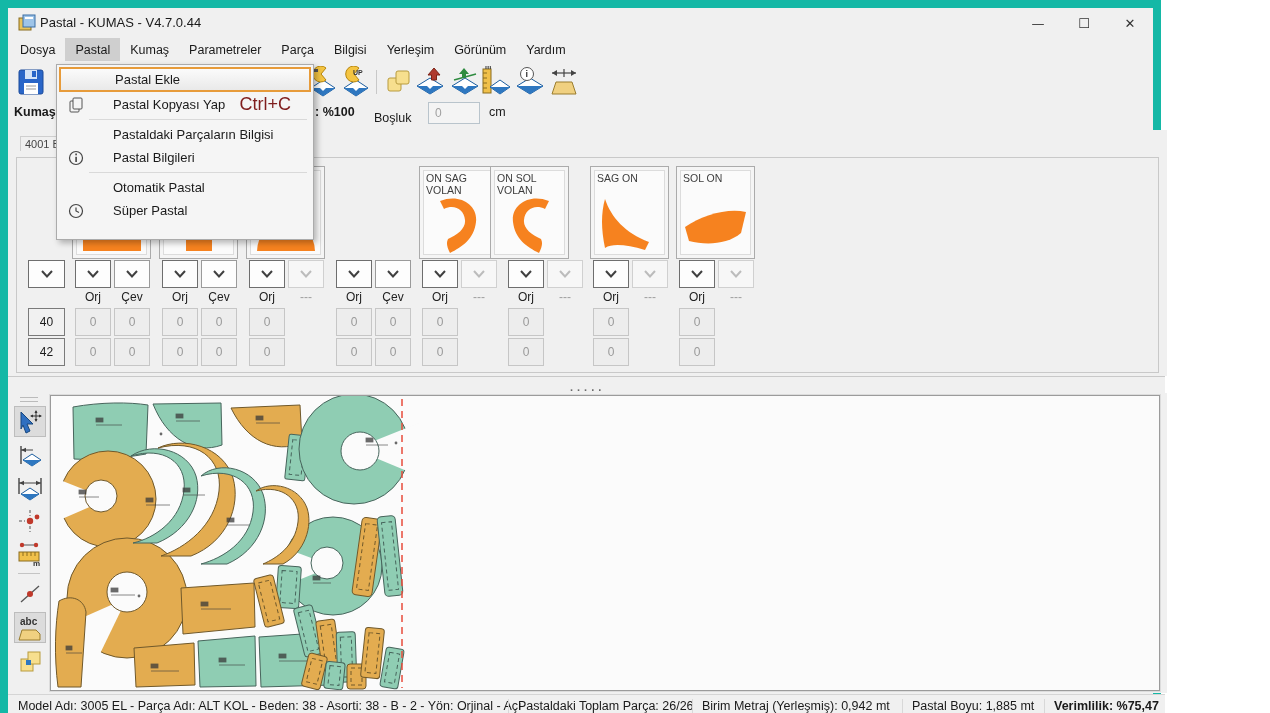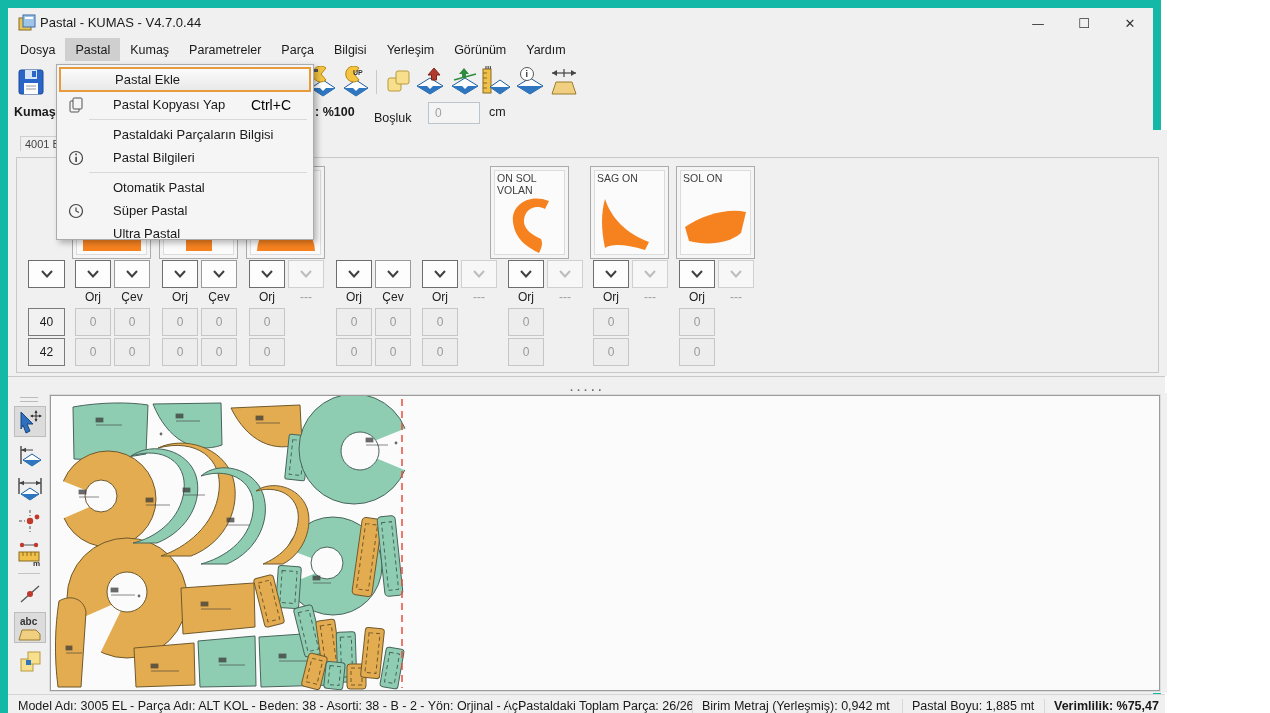--- a/index.html
+++ b/index.html
@@ -50,21 +50,21 @@
   .ltsep{position:absolute;left:5px;width:22px;height:4px;border-top:1px solid #c4c4c4}
   #canvasbox{position:absolute;left:42px;top:2px;width:1110px;height:296px;background:#fbfbfb;border:1px solid #9b9b9b;box-shadow:0 0 0 1px #dcdcdc}
   
   #statusbar{position:absolute;left:0;top:686px;width:1157px;height:23px;background:#f0f0f0;border-top:1px solid #d5d5d5;font-size:12.5px;color:#1a1a1a}
   .stext{position:absolute;top:4px;white-space:nowrap}
   .ssep{position:absolute;top:4px;width:1px;height:15px;background:#d8d8d8}
   
   #menupopup{position:absolute;left:48px;top:56px;width:258px;height:176px;background:#f5f5f5;border:1px solid #ababab;box-shadow:3px 3px 6px rgba(0,0,0,.28);padding-top:2px;z-index:50}
   .mi{height:23px;display:flex;align-items:center;padding-left:56px;font-size:13px;color:#1a1a1a;position:relative}
   .mi .ico{position:absolute;left:9px;width:20px;height:20px;display:flex;align-items:center;justify-content:center}
-  .mi .shortcut{position:absolute;right:22px;font-size:14px;color:#000000}
+  .mi .shortcut{position:absolute;right:22px;font-size:18px;color:#7f1d1d}
   .mi.hl{border:2px solid #e79b3a;background:linear-gradient(#fbfbfb,#e9e9e9);margin:0 2px 1px 2px;height:25px;padding-left:54px}
   .msep{height:1px;background:#d9d9d9;margin:3px 6px 3px 32px}
 </style>
 </head>
 <body>
 
 <div id="desktop">
 <div id="appwin">
 
   <div id="titlebar">
@@ -254,20 +254,26 @@
             <polyline points="2,1 7,6.5 12,1" fill="none" stroke="#404040" stroke-width="2"></polyline>
           </svg>
         </div>
     <div class="colhdr" style="left:328px">Orj</div>
     <div class="colhdr" style="left:367px">Çev</div>
     <div class="cell" style="left:328px;top:178px">0</div>
     <div class="cell" style="left:367px;top:178px">0</div>
     <div class="cell" style="left:328px;top:208px">0</div>
     <div class="cell" style="left:367px;top:208px">0</div>
 
+    <div class="card" style="left:411px">
+      <div class="clabel">ON SAG VOLAN</div>
+      <svg class="cshape" width="70" height="60" viewBox="0 0 70 60">
+        <path d="M16,6 C36,-2 54,10 52,27 C50,44 38,52 26,58 C23,52 22,48 24,44 C34,40 42,33 41,25 C40,14 30,9 20,14 Z" fill="#F6821F"></path>
+          </svg>
+    </div>
     <div class="dd" style="left:414px;top:130px">
           <svg width="14" height="8" viewBox="0 0 14 8">
             <polyline points="2,1 7,6.5 12,1" fill="none" stroke="#404040" stroke-width="2"></polyline>
           </svg>
         </div>
     <div class="dd dis" style="left:453px;top:130px">
           <svg width="14" height="8" viewBox="0 0 14 8">
             <polyline points="2,1 7,6.5 12,1" fill="none" stroke="#bcbcbc" stroke-width="2"></polyline>
           </svg>
         </div>
@@ -631,19 +637,16 @@
     </div>
     <div class="mi">
       <span class="ico">
         <svg width="16" height="16" viewBox="0 0 16 16">
               <circle cx="8" cy="8" r="6.5" fill="none" stroke="#444" stroke-width="1.2"></circle>
               <polyline points="8,4.5 8,8 11,9.5" fill="none" stroke="#444" stroke-width="1.2"></polyline>
             </svg>
       </span>
       <span>Süper Pastal</span>
     </div>
-    <div class="mi">
-      <span>Ultra Pastal</span>
-    </div>
   </div>
 
 </div>
 </div>
 
 </body></html>

